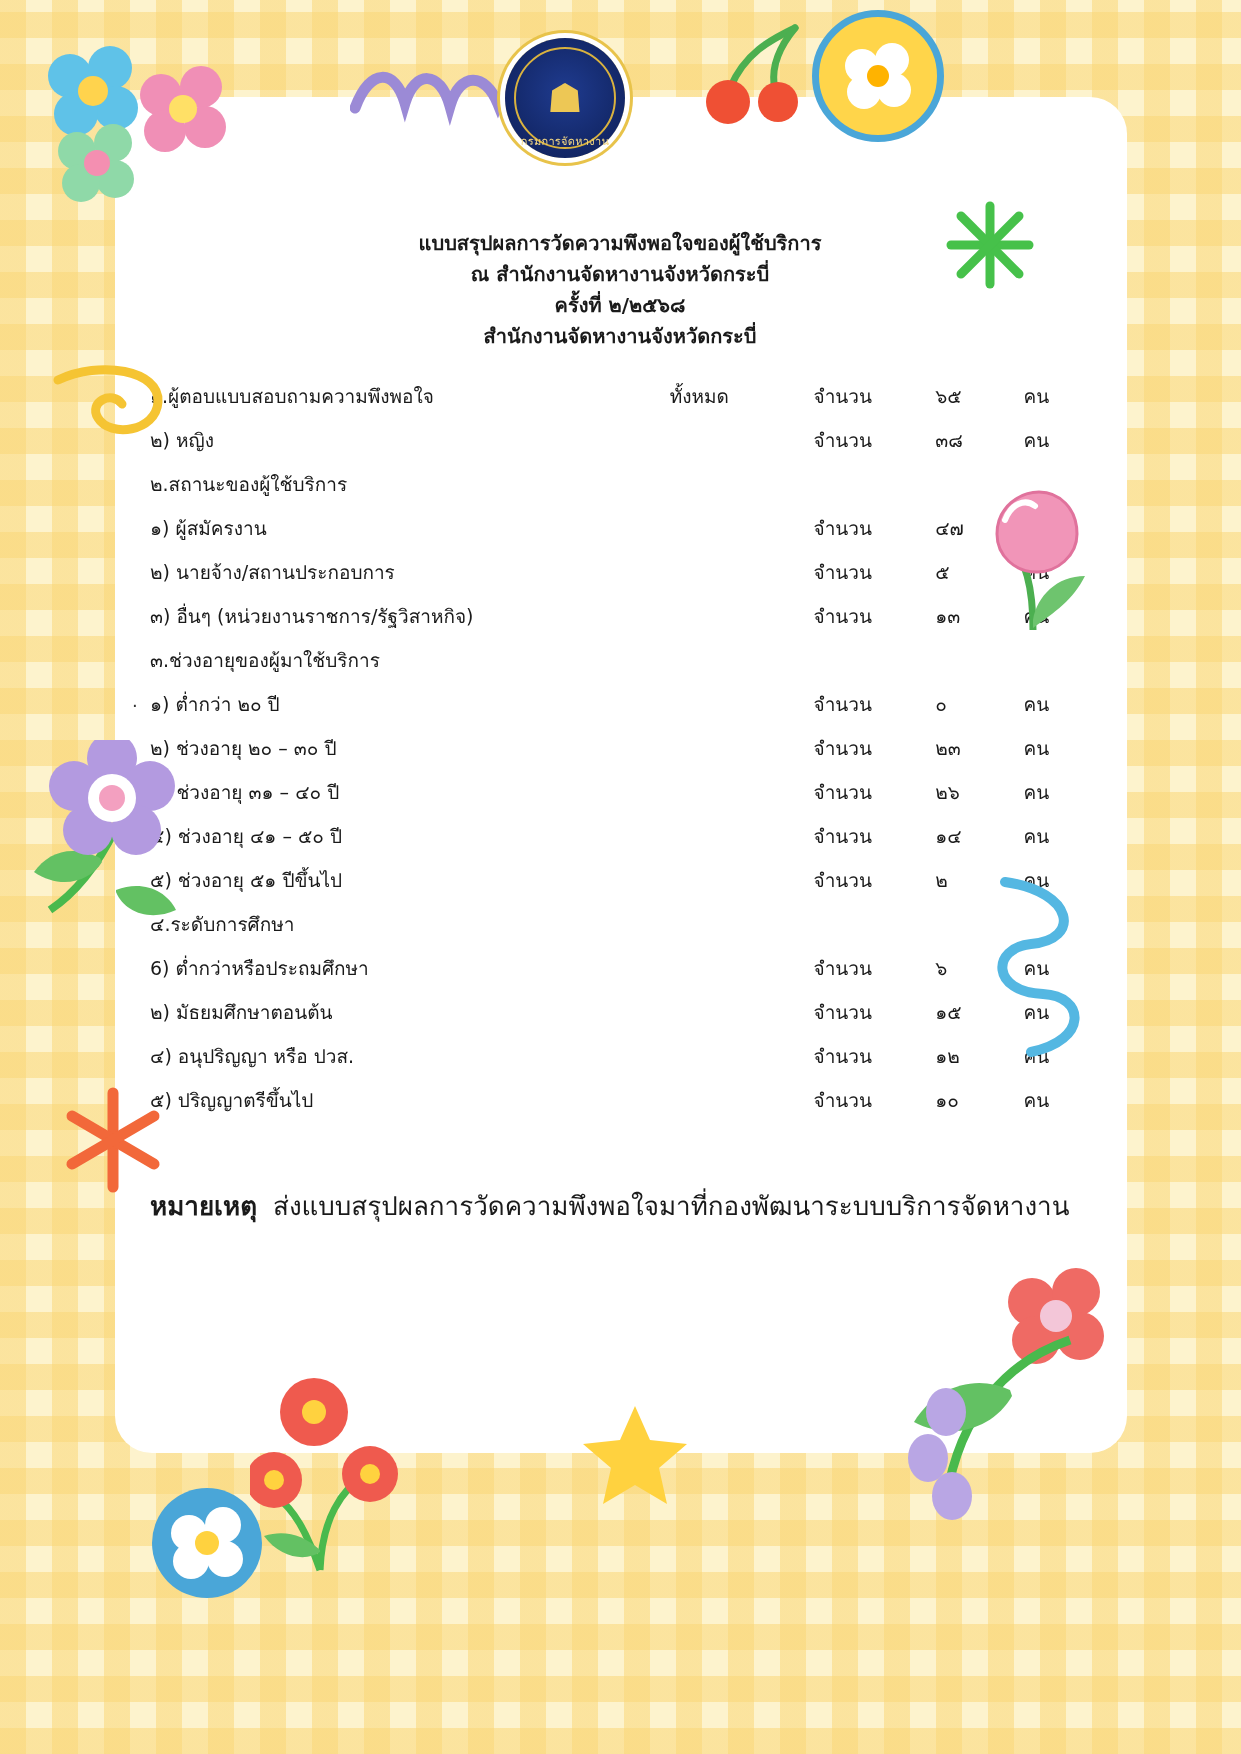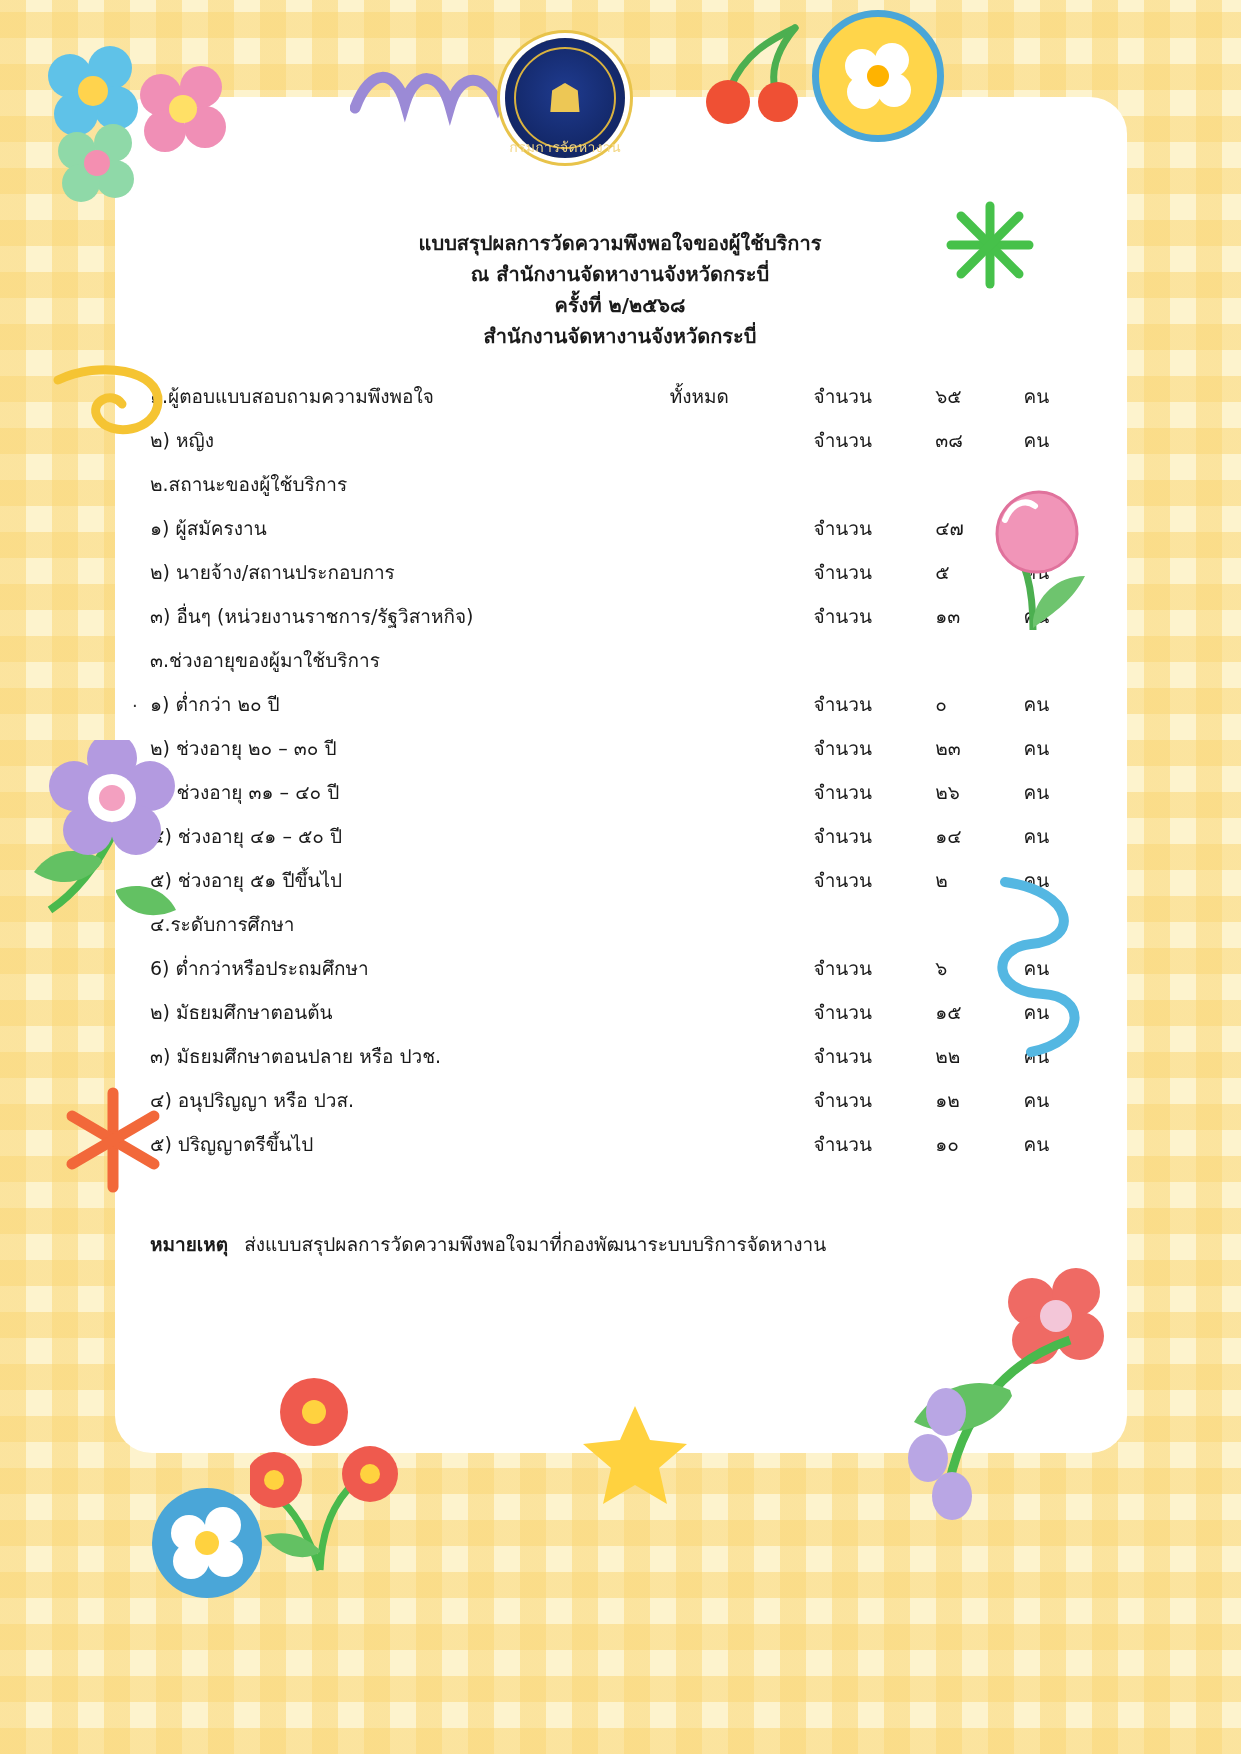--- a/index.html
+++ b/index.html
@@ -60,23 +60,23 @@
     border-radius: 50%;
     border: 2px solid #d9b23f;
   }
   .emblem .glyph {
     font-size: 40px;
     color: #edc755;
     line-height: 1;
   }
   .emblem .caption {
     position: absolute;
-    bottom: 3px;
+    bottom: 9px;
     width: 100%;
-    font-size: 14px;
+    font-size: 11px;
     color: #f3d784;
     letter-spacing: .3px;
   }
 
   
   .content {
     position: absolute;
     left: 150px;
     top: 228px;
     width: 940px;
@@ -104,21 +104,21 @@
   }
   td.label { width: 470px; }
   td.sub   { width: 470px; padding-left: 52px; }
   td.total { width: 130px; margin-left: 43px; }
   td.count-word { width: 110px; }
   td.num { width: 80px; text-align: left; }
   td.unit { width: 60px; }
 
   .note {
     margin-top: 62px;
-    font-size: 19px;
+    font-size: 26px;
     line-height: 1.75;
   }
   .note .head { font-weight: bold; margin-right: 16px; }
   .note .line2 { display: block; margin-left: 96px; }
 
   .dot-mark {
     position: absolute;
     left: 132px;
     top: 690px;
     font-size: 18px;
@@ -418,27 +418,20 @@
           <td class="unit">คน</td>
         </tr>
         <tr>
           <td class="sub">๒) มัธยมศึกษาตอนต้น</td>
           <td class="total"></td>
           <td class="count-word">จำนวน</td>
           <td class="num">๑๕</td>
           <td class="unit">คน</td>
         </tr>
         <tr>
-          <td class="sub">๓) มัธยมศึกษาตอนปลาย หรือ ปวช.</td>
-          <td class="total"></td>
-          <td class="count-word">จำนวน</td>
-          <td class="num">๒๒</td>
-          <td class="unit">คน</td>
-        </tr>
-        <tr>
           <td class="sub">๔) อนุปริญญา หรือ ปวส.</td>
           <td class="total"></td>
           <td class="count-word">จำนวน</td>
           <td class="num">๑๒</td>
           <td class="unit">คน</td>
         </tr>
         <tr>
           <td class="sub">๕) ปริญญาตรีขึ้นไป</td>
           <td class="total"></td>
           <td class="count-word">จำนวน</td>

